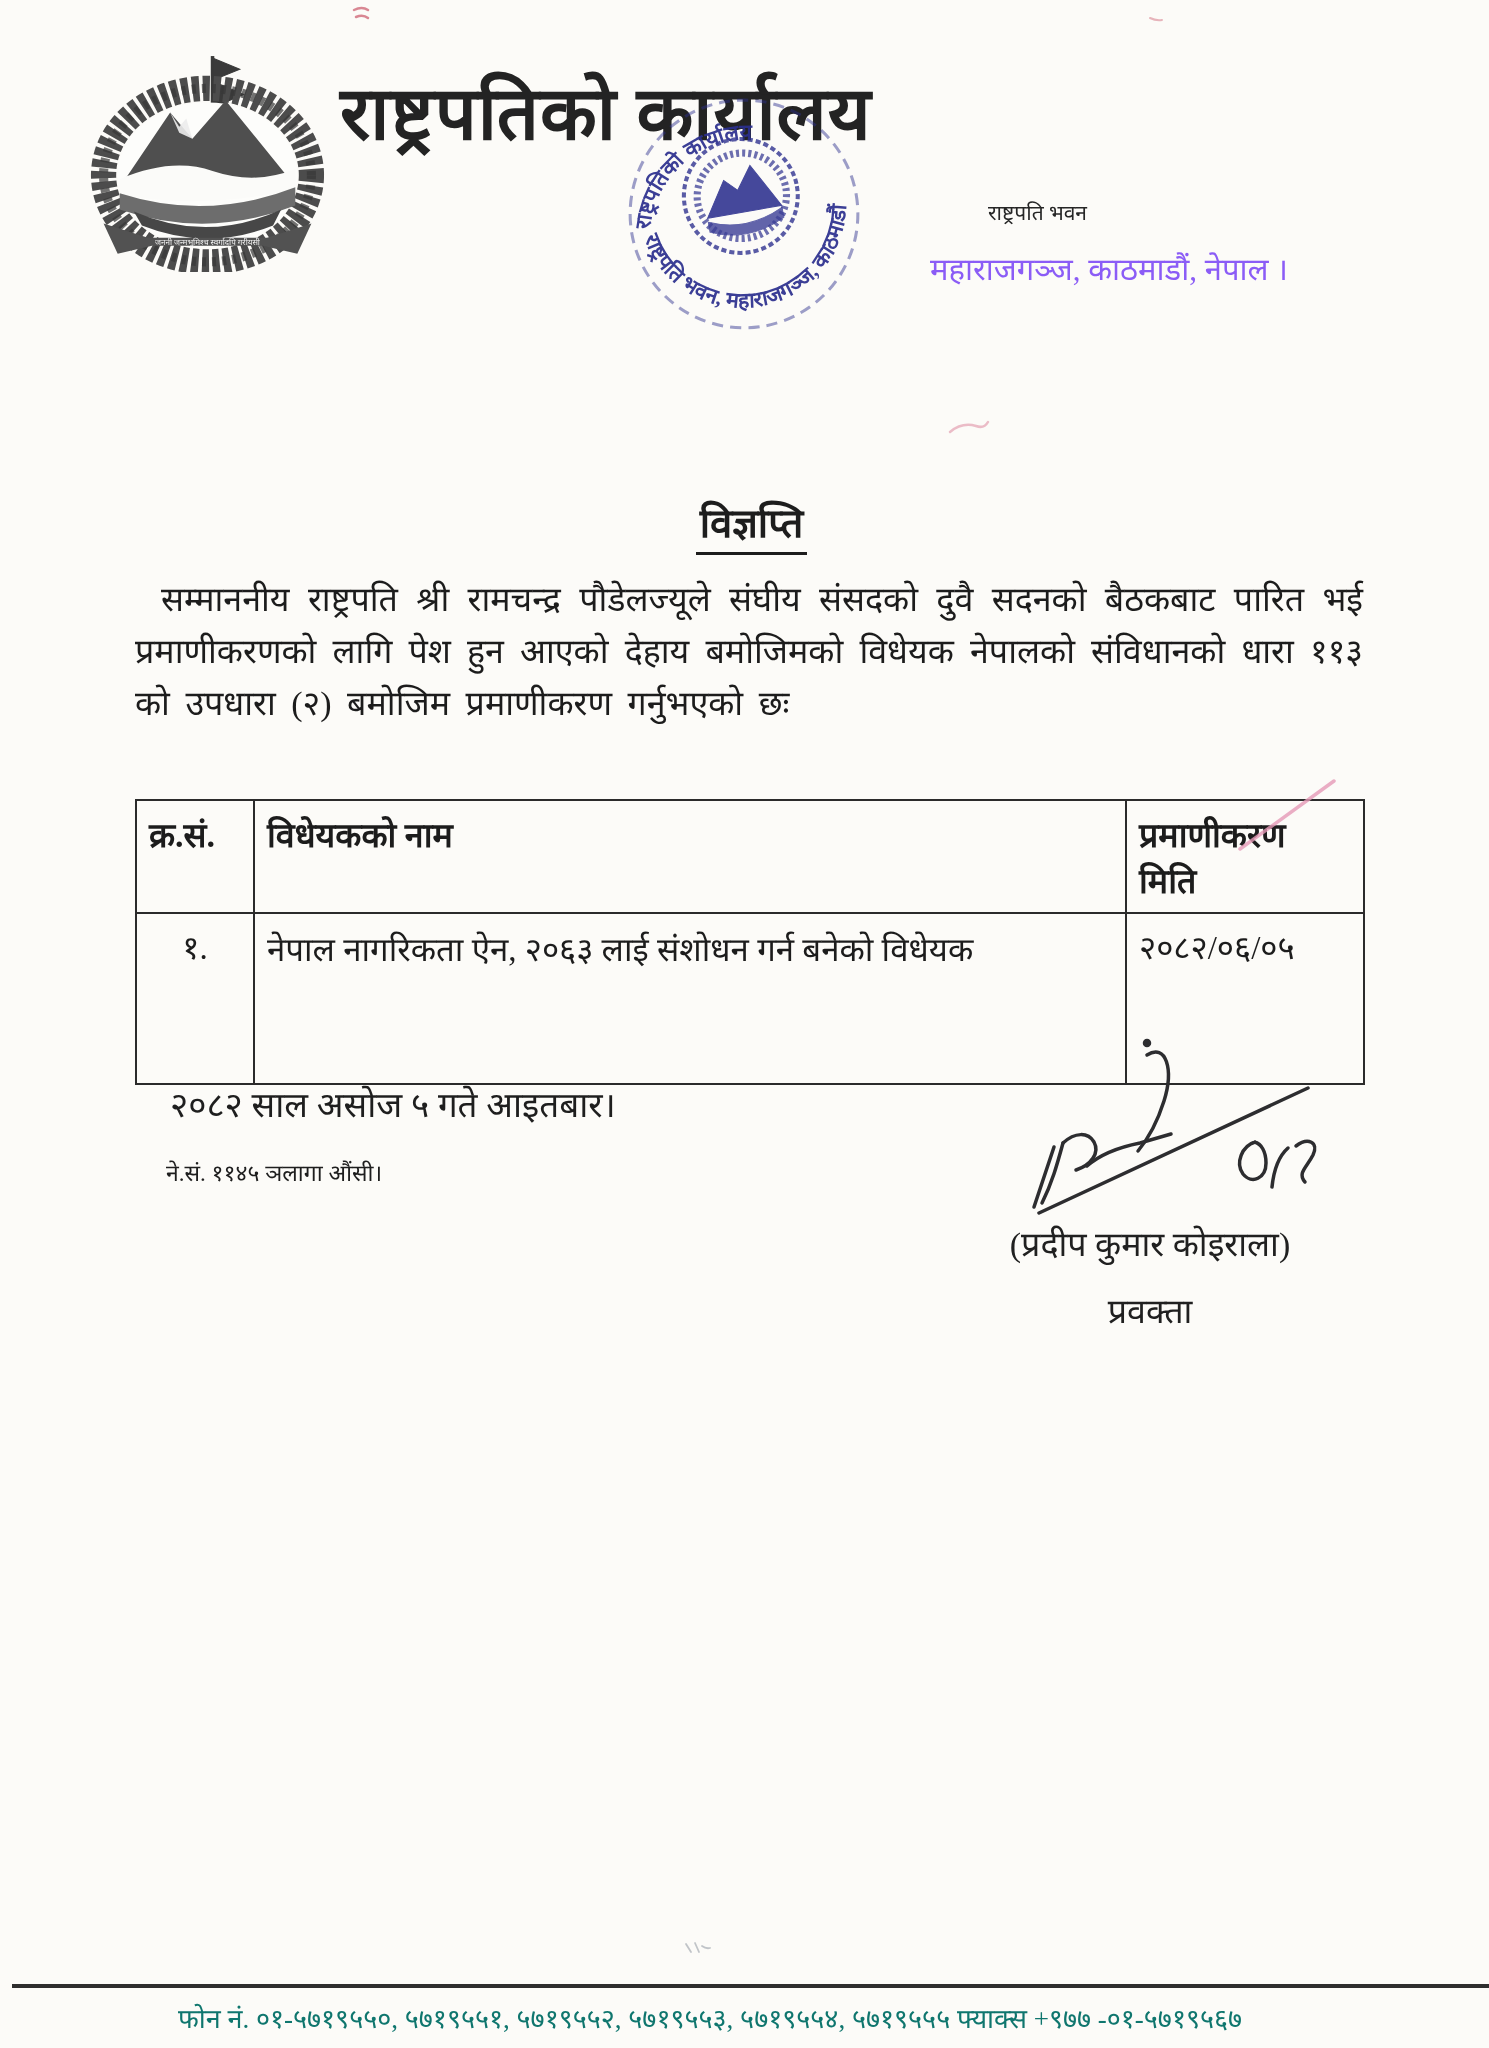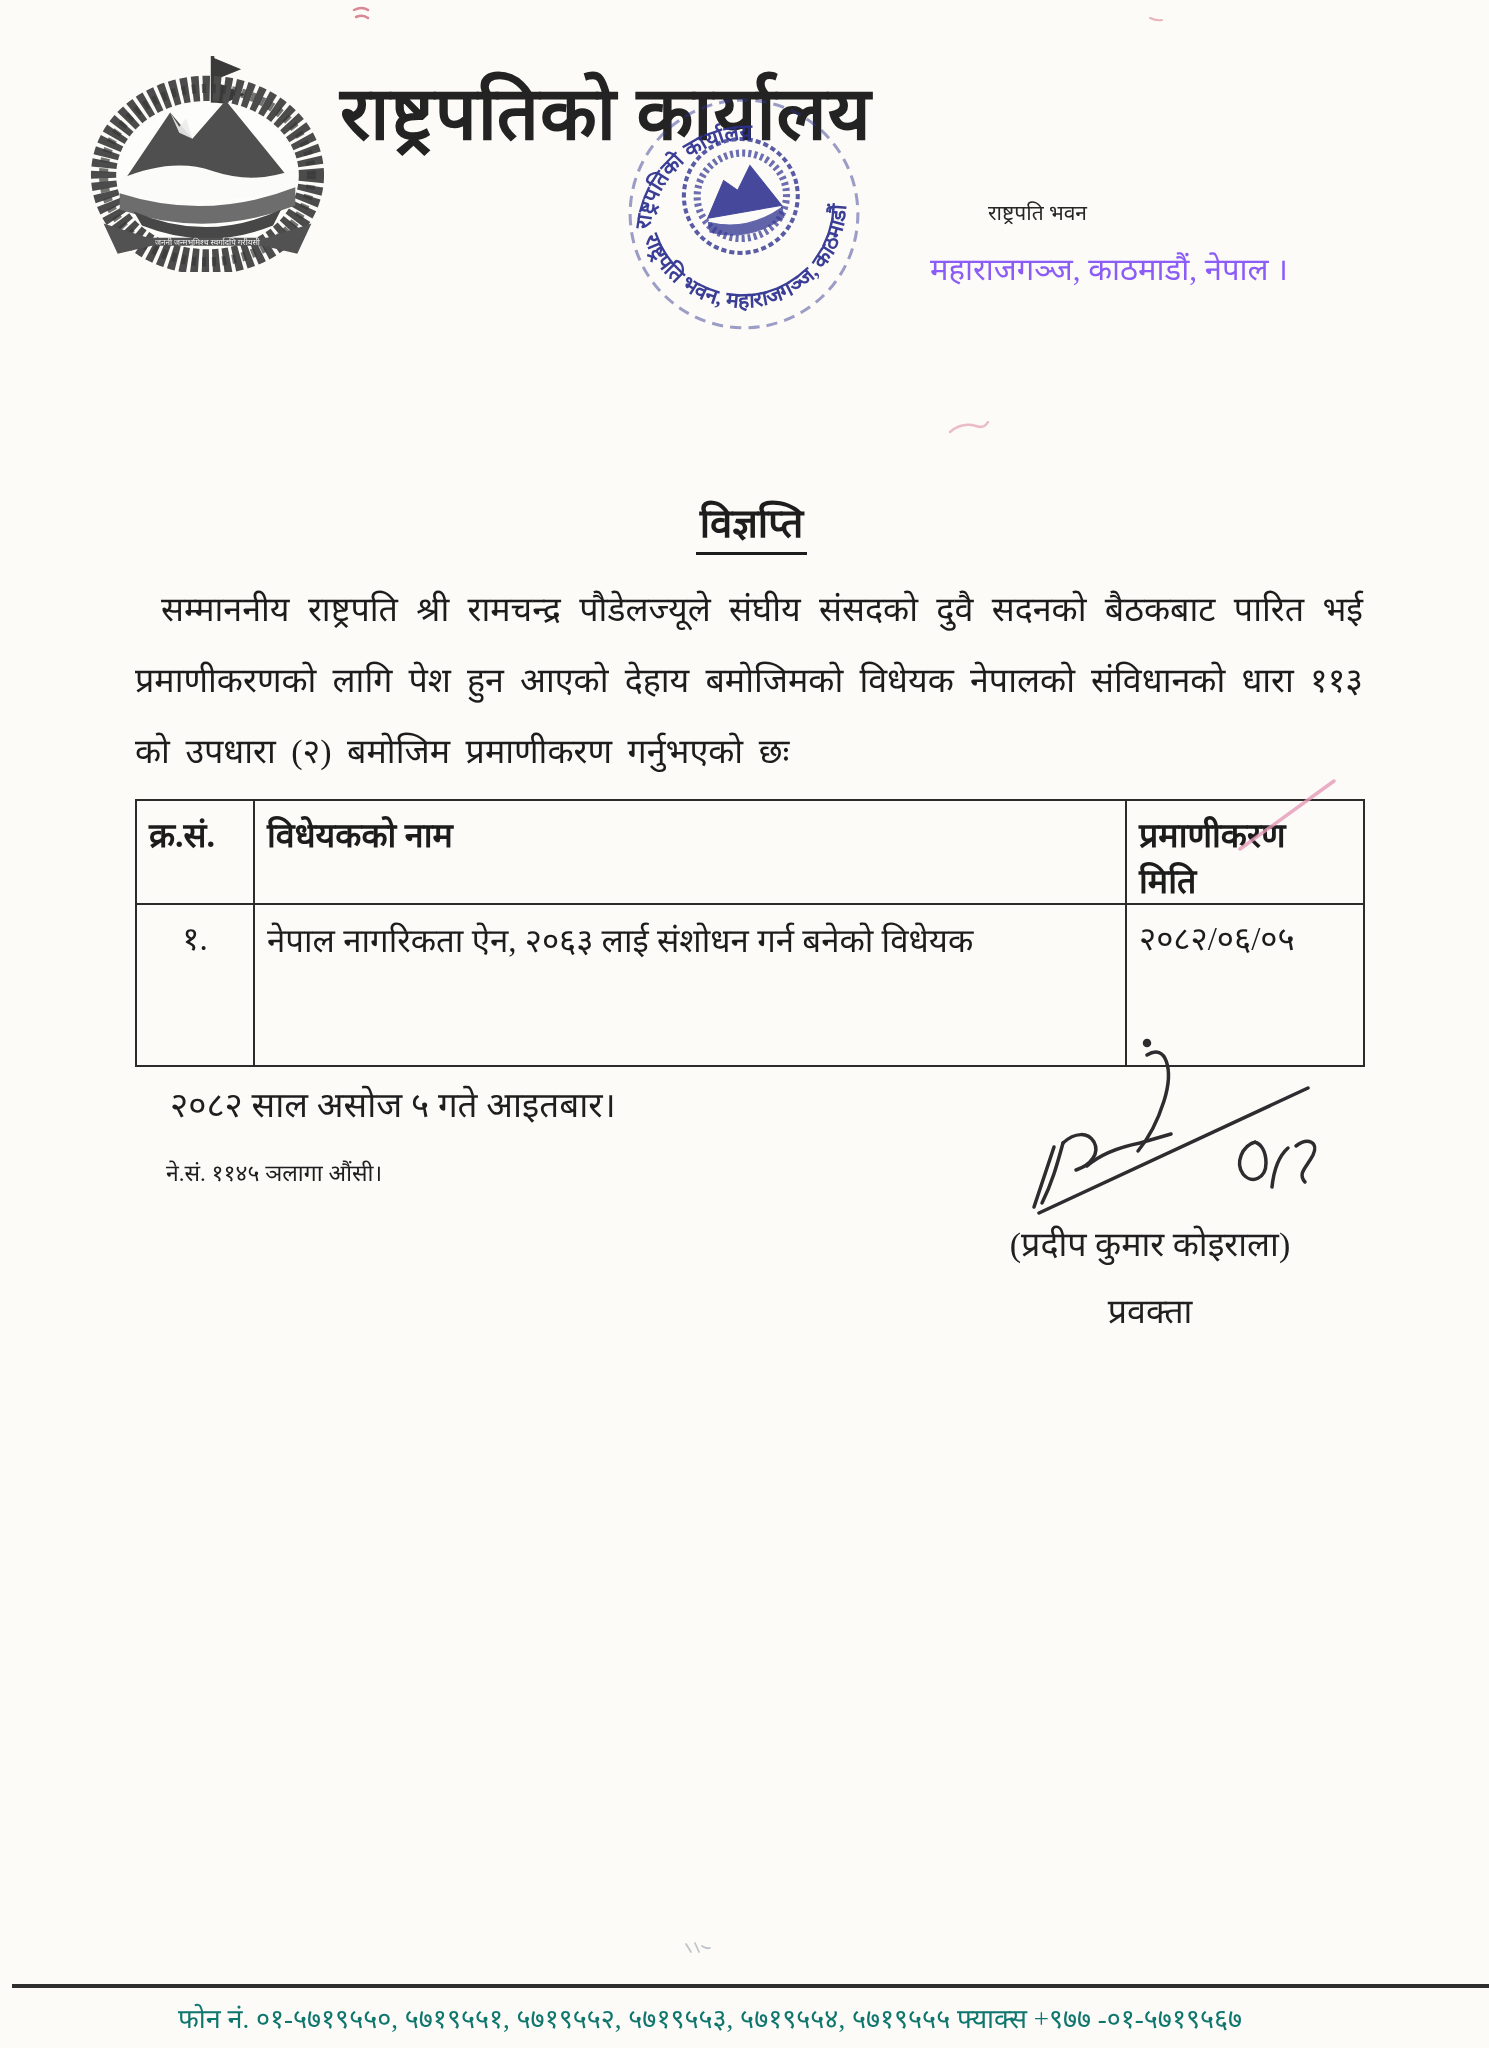--- a/index.html
+++ b/index.html
@@ -30,34 +30,34 @@
     left:0;top:494px;width:100%;
     text-align:center;font-size:40px;font-weight:600;color:#1d1d1d;padding-left:7px;
   }
   .notice-title span{
     border-bottom:3px solid #1d1d1d;padding:0 4px 6px 4px;
   }
 
   
   .notice-body{
     left:135px;top:574px;width:1228px;
-    font-size:34px;line-height:71px;
+    font-size:34px;line-height:52px;
     text-align:justify;text-indent:26px;word-spacing:7px;color:#1c1c1c;
   }
 
   
   .bill-table{
     left:135px;top:799px;width:1228px;
     border-collapse:collapse;table-layout:fixed;
     font-size:33px;color:#1c1c1c;
   }
   .bill-table th,.bill-table td{
     border:2.5px solid #2b2b2b;
     vertical-align:top;
-    padding:10px 12px 0 12px;
+    padding:10px 12px 9px 12px;
   }
   .bill-table th{font-weight:700;text-align:left;height:48px;font-size:34px;}
   .col-sn{width:118px;}
   .col-name{width:872px;}
   .col-date{width:238px;}
   .cell-sn{text-align:center;}
   .cell-name{line-height:52px;height:150px;}
 
   
   .dateline1{left:170px;top:1080px;font-size:35px;color:#1e1e1e;}

